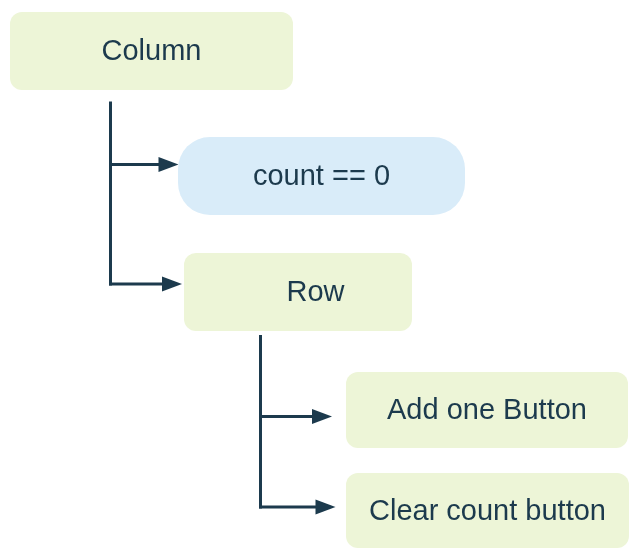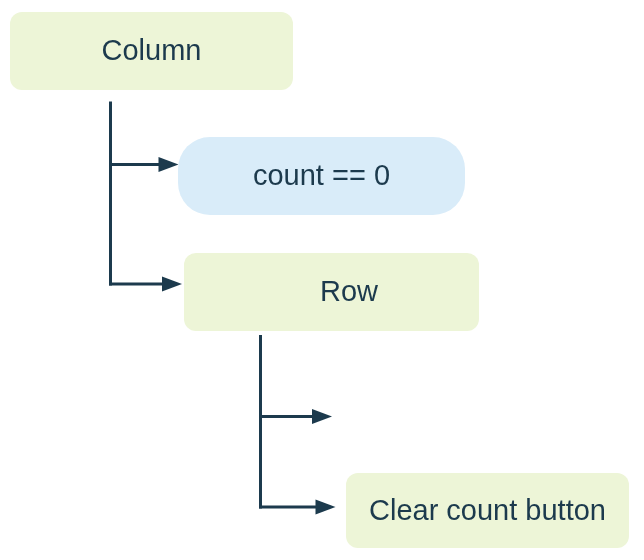--- a/index.html
+++ b/index.html
@@ -47,21 +47,21 @@
   }
   .node span{
     display:inline-block;
     max-width:250px;
   }
   .node--widget{background:var(--widget-fill);}
   .node--condition{background:var(--condition-fill);border-radius:32px;}
 
   .node--column{left:10px;  top:12px;  width:283px; height:78px;}
   .node--count {left:178px; top:137px; width:287px; height:78px;}
-  .node--row   {left:184px; top:253px; width:295px; height:78px;padding-left:35px;}
+  .node--row   {left:184px; top:253px; width:228px; height:78px;padding-left:35px;}
   .node--add   {left:346px; top:372px; width:282px; height:76px;}
   .node--clear {left:346px; top:473px; width:283px; height:75px;}
 </style>
 </head>
 <body>
 
 <div class="canvas">
 
   <svg class="connectors" width="644" height="560" viewBox="0 0 644 560" aria-hidden="true">
 
@@ -99,18 +99,21 @@
   </div>
 
   <div class="node node--condition node--count">
     <span>count == 0</span>
   </div>
 
   <div class="node node--widget node--row">
     <span>Row</span>
   </div>
 
+  <div class="node node--widget node--add">
+    <span>Add one Button</span>
+  </div>
 
   <div class="node node--widget node--clear">
     <span>Clear count button</span>
   </div>
 
 </div>
 
 </body></html>

